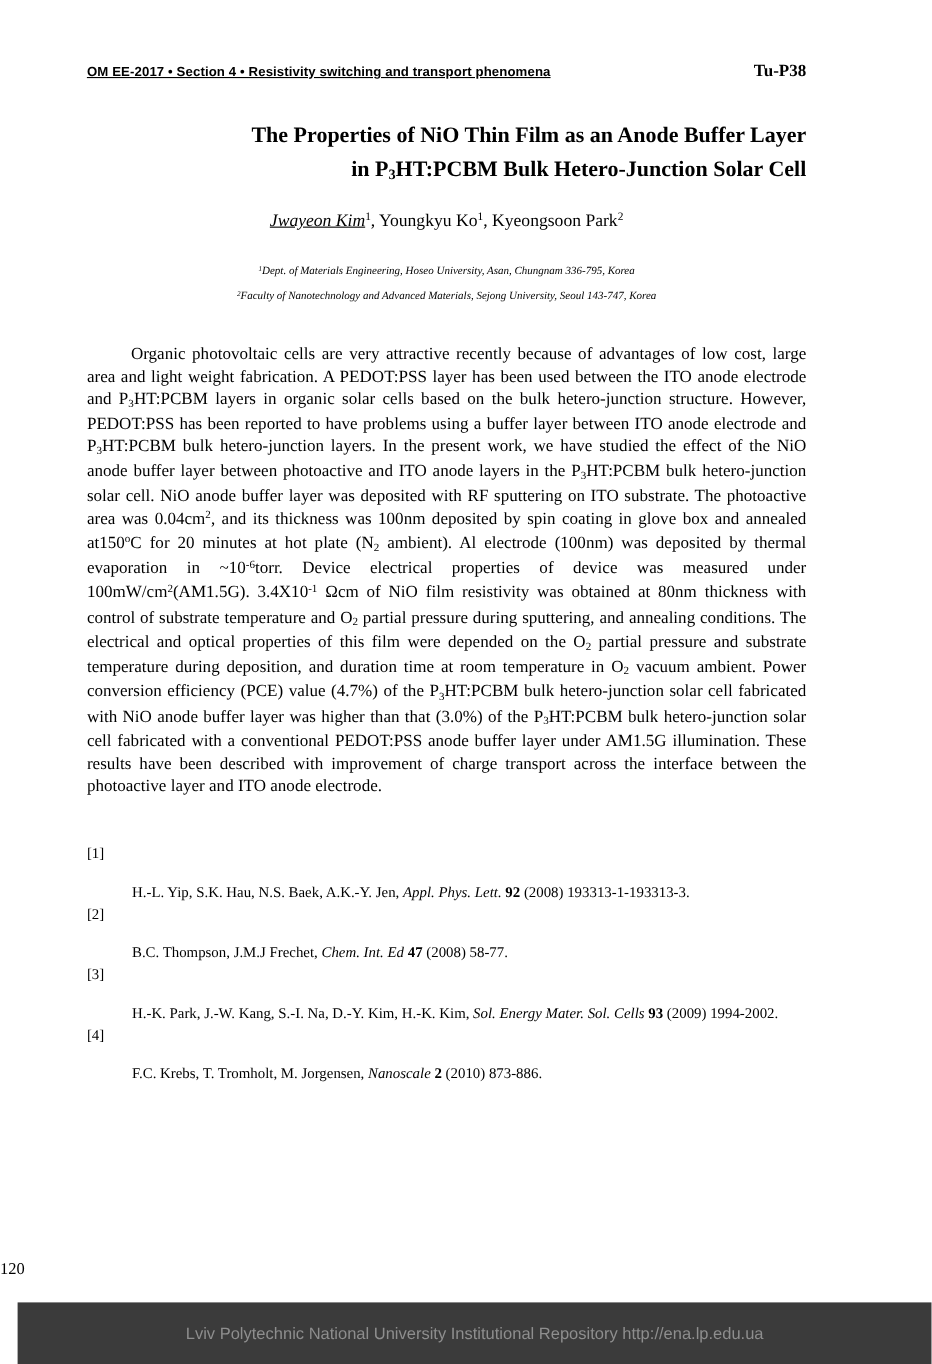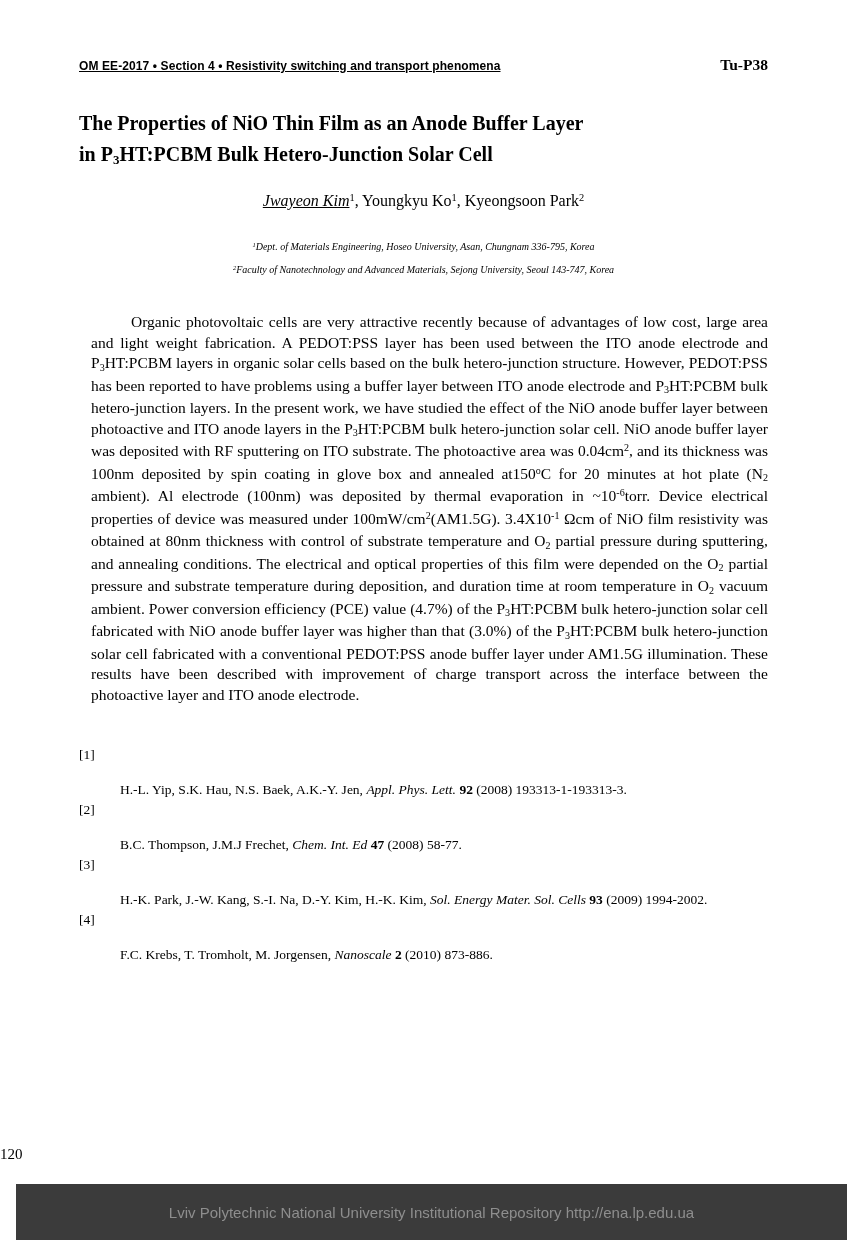--- a/index.html
+++ b/index.html
@@ -4,42 +4,42 @@
 <style>
   html, body { margin: 0; padding: 0; }
   body {
     width: 847px; height: 1240px;
     background: #ffffff;
     position: relative;
     font-family: "Liberation Serif", serif;
     color: #000;
     overflow: hidden;
   }
-  .page { padding: 56px 79px 0 79px; }
+  .page { padding: 56px 114px 0 79px; }
 
   .header { display: flex; justify-content: space-between; align-items: baseline; }
   .header-left {
     font-family: "Liberation Sans", sans-serif;
     font-weight: bold; font-size: 12px;
     text-decoration: underline;
     letter-spacing: 0.1px;
   }
   .header-right { font-weight: bold; font-size: 15.5px; font-family: "Liberation Serif", serif; }
 
   .title {
     margin: 34px 0 0 0;
-    text-align: left;
+    text-align: right;
     font-size: 20px; font-weight: bold;
     line-height: 1.55;
   }
   .authors { margin-top: 20px; text-align: center; font-size: 16px; line-height: 22px; }
   .affiliations { margin-top: 22px; text-align: center; font-style: italic; font-size: 10px; line-height: 22px; }
 
   .abstract {
-    margin: 30px 0 0 12px;
+    margin: 30px 0 0 0;
     font-size: 15.5px;
     line-height: 20.5px;
     text-align: justify;
     text-indent: 40px;
   }
 
   .references { margin-top: 40px; font-size: 13.5px; line-height: 20px; }
   .ref-row { display: flex; }
   .ref-label { flex: none; width: 41px; }
   .ref-text { flex: 1; margin-top: 35px; }

